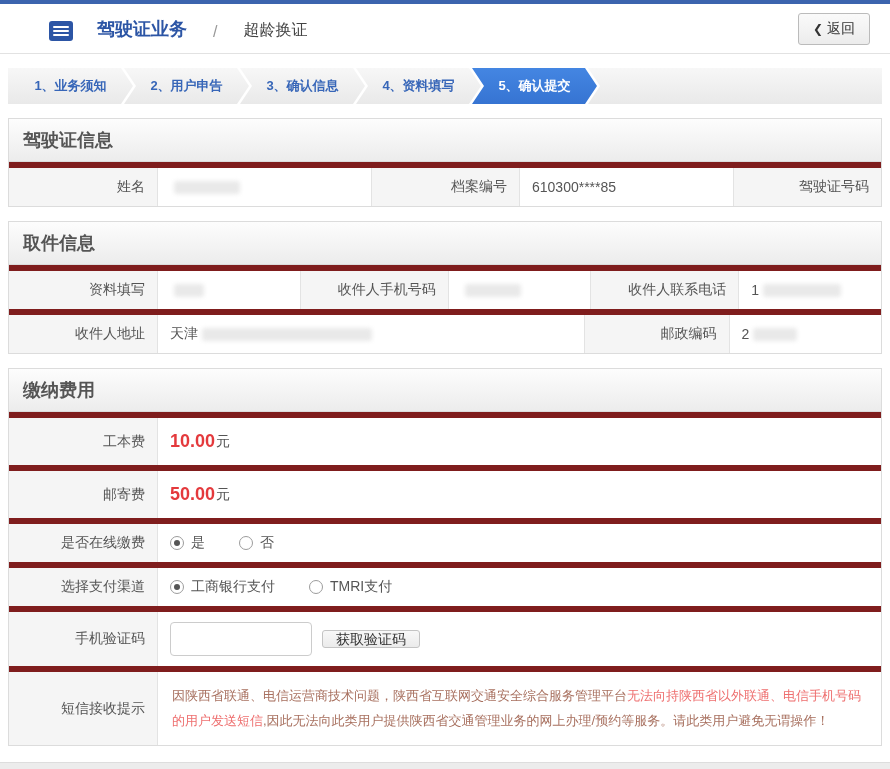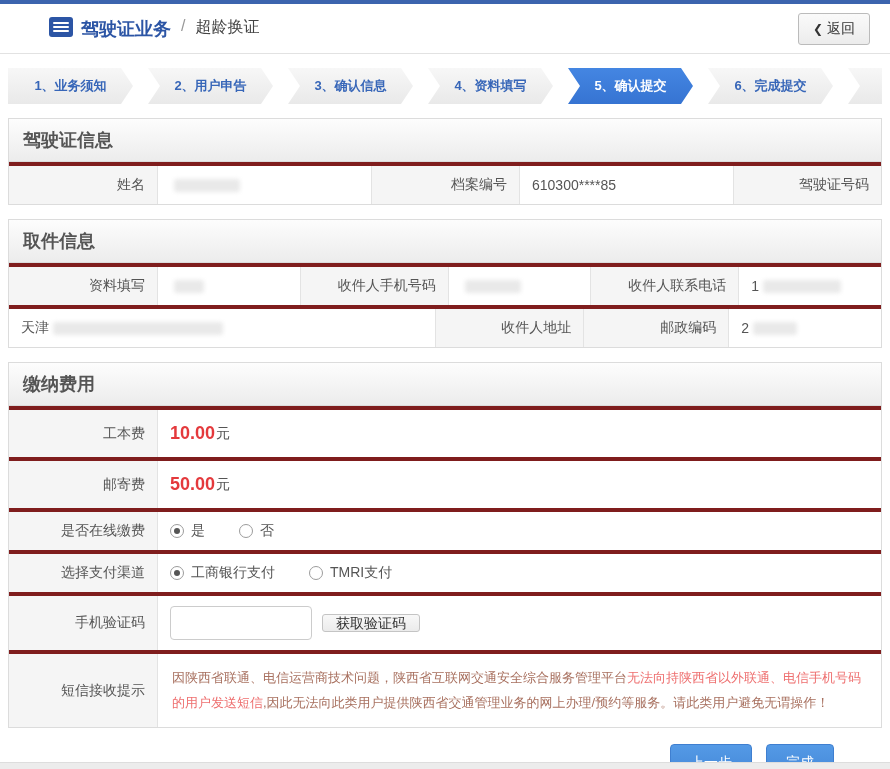--- a/index.html
+++ b/index.html
@@ -9,41 +9,41 @@
     font-family: "Liberation Sans", "DejaVu Sans", sans-serif;
     color: #555; font-size: 14px; position: relative;
   }
   .topbar { height: 4px; background: #3c64ae; }
   
   .header {
     height: 50px; display: flex; align-items: center;
     padding: 0 8px; border-bottom: 1px solid #e2e2e2;
     background: #fff;
   }
-  .hd-left { display: flex; align-items: flex-start; gap: 8px; padding-left: 41px; }
+  .hd-left { display: flex; align-items: flex-end; gap: 24px; padding-left: 41px; }
   .list-icon {
     width: 24px; height: 20px; background: #2c55a5; border-radius: 3px;
     display: flex; flex-direction: column; justify-content: center; gap: 2px;
     padding: 3px 4px;
   }
   .list-icon i { display:block; height: 2px; background: #fff; border-radius:1px; }
   .hd-title { font-size: 18px; font-weight: bold; color: #2c55a5; }
   .hd-sep { color: #999; font-size: 16px; margin: 0 2px; }
   .hd-sub { font-size: 16px; color: #444; }
   .back-btn {
     margin-left: auto; margin-right: 12px;
     background: linear-gradient(#fafafa, #ececec);
     border: 1px solid #bbb; border-radius: 3px;
     padding: 6px 14px; font-size: 14px; color: #333; cursor: pointer;
     display: flex; align-items: center; gap: 4px;
     font-family: inherit;
   }
   .back-chevron { font-size: 12px; color: #333; }
   
-  .steps { display: flex; margin: 14px 8px 0 8px; height: 36px; gap: 24px; }
+  .steps { display: flex; margin: 14px 8px 0 8px; height: 36px; }
   .step {
     width: 125px; flex: 0 0 125px; height: 36px; line-height: 36px;
     text-align: center; font-size: 13px; font-weight: bold; color: #3766b8;
     background: linear-gradient(#f7f7f7, #e9e9e9);
     clip-path: polygon(0 0, calc(100% - 12px) 0, 100% 50%, calc(100% - 12px) 100%, 0 100%, 12px 50%);
     margin-left: -9px; cursor: default; white-space: nowrap;
   }
   .step:first-child {
     margin-left: 0;
     clip-path: polygon(0 0, calc(100% - 12px) 0, 100% 50%, calc(100% - 12px) 100%, 0 100%);
@@ -55,21 +55,21 @@
     flex: 1; height: 36px; margin-left: -9px;
     background: linear-gradient(#f7f7f7, #e9e9e9);
     clip-path: polygon(0 0, 100% 0, 100% 100%, 0 100%, 12px 50%);
   }
   
   .panel { margin: 14px 8px 0 8px; border: 1px solid #dcdcdc; background:#fff; }
   .panel-head {
     padding: 9px 14px; font-size: 18px; font-weight: bold; color: #555;
     background: linear-gradient(#fdfdfd, #ececec); border-bottom: 1px solid #dcdcdc;
   }
-  .trow { display: flex; border-top: 4px solid #7f1d1d; min-height: 41px; align-items: stretch; justify-content: flex-end; }
+  .trow { display: flex; border-top: 6px solid #7f1d1d; min-height: 41px; align-items: stretch; justify-content: flex-end; }
   .trow:first-of-type { border-top: none; }
   .cell { display: flex; align-items: center; padding: 10px 12px; border-left: 1px solid #e3e3e3; }
   .trow .cell:first-child { border-left: none; }
   .cl { width: 148px; flex: 0 0 148px; background: #f5f5f5; justify-content: flex-end; color: #555; }
   .cv { flex: 1; background: #fff; color: #555; }
   .cv.wide { flex: 3.15; }
   .blur-chip {
     display: inline-block; height: 13px; background: #e9e9e9;
     border-radius: 3px; filter: blur(2px); vertical-align: middle; margin-left: 4px;
   }
@@ -122,21 +122,20 @@
     <span>返回</span>
   </button>
 </div>
 
 <div class="steps">
   <div class="step">1、业务须知</div>
   <div class="step">2、用户申告</div>
   <div class="step">3、确认信息</div>
   <div class="step">4、资料填写</div>
   <div class="step active">5、确认提交</div>
-  <div class="step">6、完成提交</div>
   <div class="step-filler"></div>
 </div>
 
 <div class="panel">
   <div class="panel-head">驾驶证信息</div>
   <div class="trow">
     <div class="cell cl">姓名</div>
     <div class="cell cv">
         <span></span>
         <span class="blur-chip" style="width:66px"></span>
@@ -162,25 +161,25 @@
         <span></span>
         <span class="blur-chip" style="width:56px"></span>
       </div>
     <div class="cell cl">收件人联系电话</div>
     <div class="cell cv">
         <span>1</span>
         <span class="blur-chip" style="width:78px"></span>
       </div>
   </div>
   <div class="trow">
+    <div class="cell cl">收件人地址</div>
     <div class="cell cv wide">
         <span>天津</span>
         <span class="blur-chip" style="width:170px"></span>
       </div>
-    <div class="cell cl">收件人地址</div>
     <div class="cell cl" style="flex:0 0 145px;width:145px">邮政编码</div>
     <div class="cell cv">
         <span>2</span>
         <span class="blur-chip" style="width:44px"></span>
       </div>
   </div>
 </div>
 
 <div class="panel">
   <div class="panel-head">缴纳费用</div>

